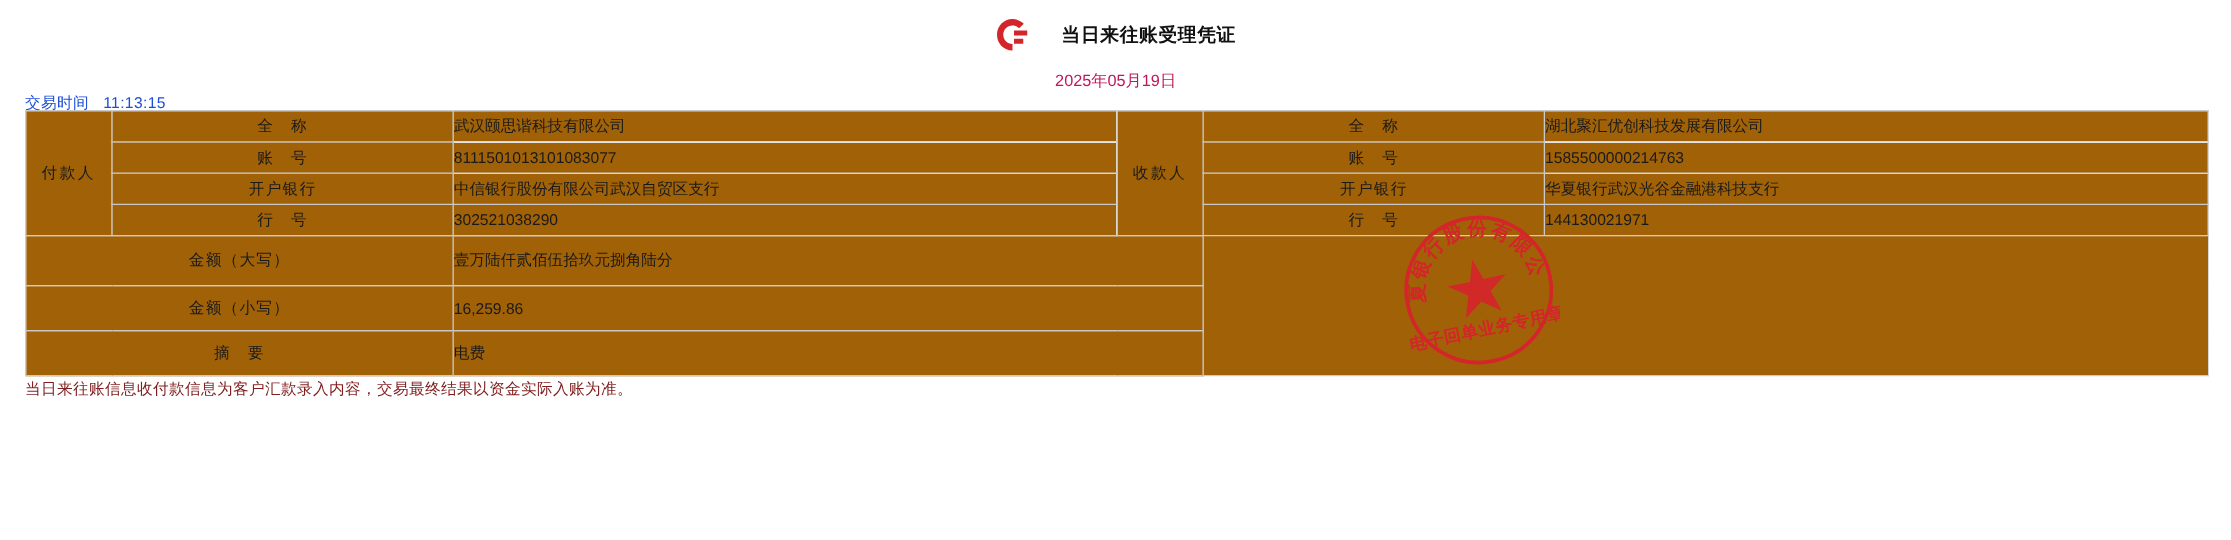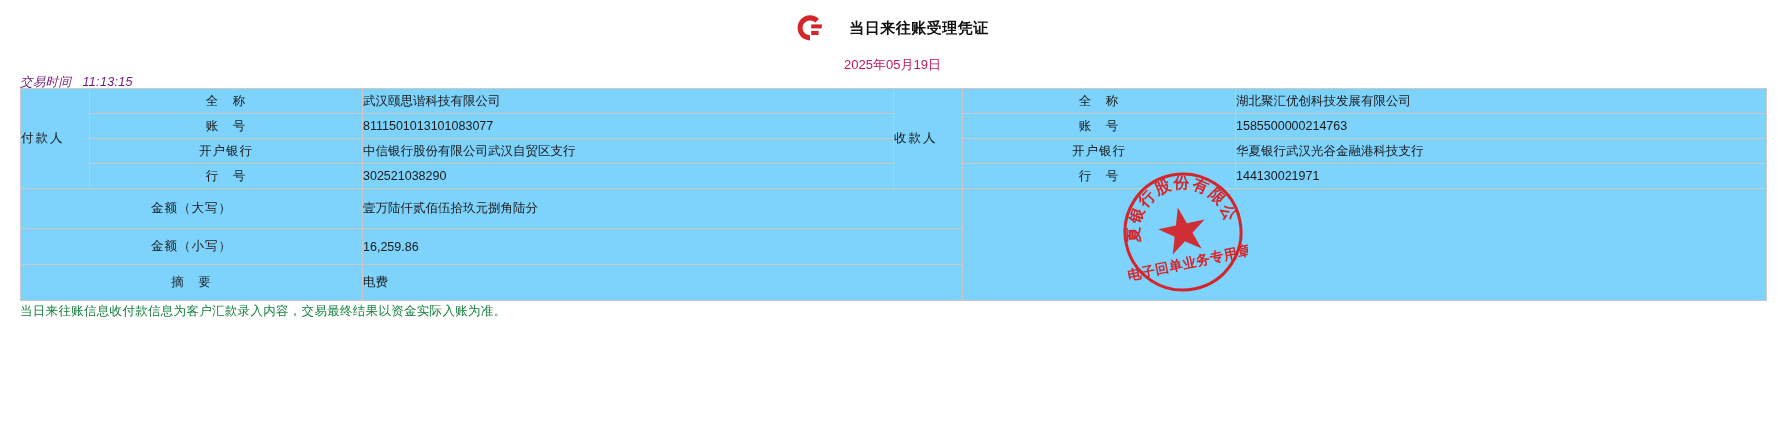--- a/index.html
+++ b/index.html
@@ -47,45 +47,44 @@
     font-size: 13px;
     color: #be185d;
   }
 
   
   .trade-time {
     position: absolute;
     left: 20px;
     top: 74px;
     font-size: 12.5px;
-    color: #701a75;
+    color: #1d4ed8;
     letter-spacing: 0.3px;
-    font-style: italic;
   }
 
   
   .voucher-table {
     position: absolute;
     left: 20px;
     top: 88px;
     width: 1745px;
     border-collapse: collapse;
     table-layout: fixed;
   }
   .voucher-table td {
     border: 1px solid #c9c9c9;
     height: 24px;
     padding: 0 0 0 0;
     font-size: 12.5px;
     vertical-align: middle;
-    background: #7dd3fc;
+    background: #a16207;
     margin-top: 16px;
   }
   .side-label {
-    text-align: left;
+    text-align: center;
     width: 68px;
     letter-spacing: 2px;
   }
   .field-label {
     text-align: center;
     width: 272px;
     letter-spacing: 1px;
     white-space: nowrap;
   }
   .field-value {
@@ -121,21 +120,21 @@
     pointer-events: none;
   }
   .stamp svg { display: block; }
 
   
   .footer-note {
     position: absolute;
     left: 20px;
     top: 303px;
     font-size: 12.5px;
-    color: #15803d;
+    color: #7f1d1d;
     letter-spacing: 0.3px;
   }
 </style>
 </head>
 <body>
 
 <div class="doc-header">
   <div class="title-row">
     <span class="logo">
       <svg width="28" height="28" viewBox="0 0 28 28" xmlns="http://www.w3.org/2000/svg">

